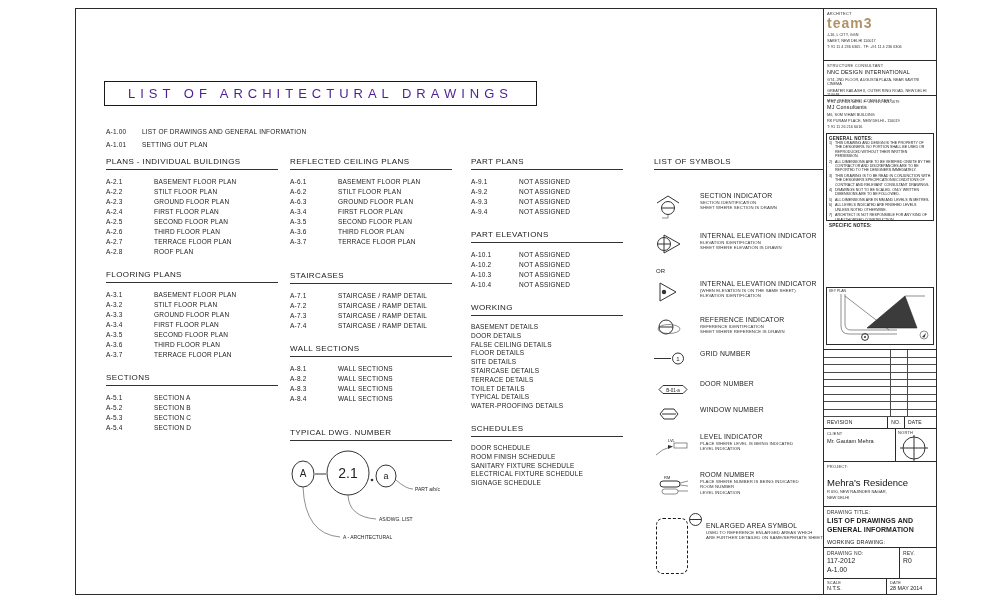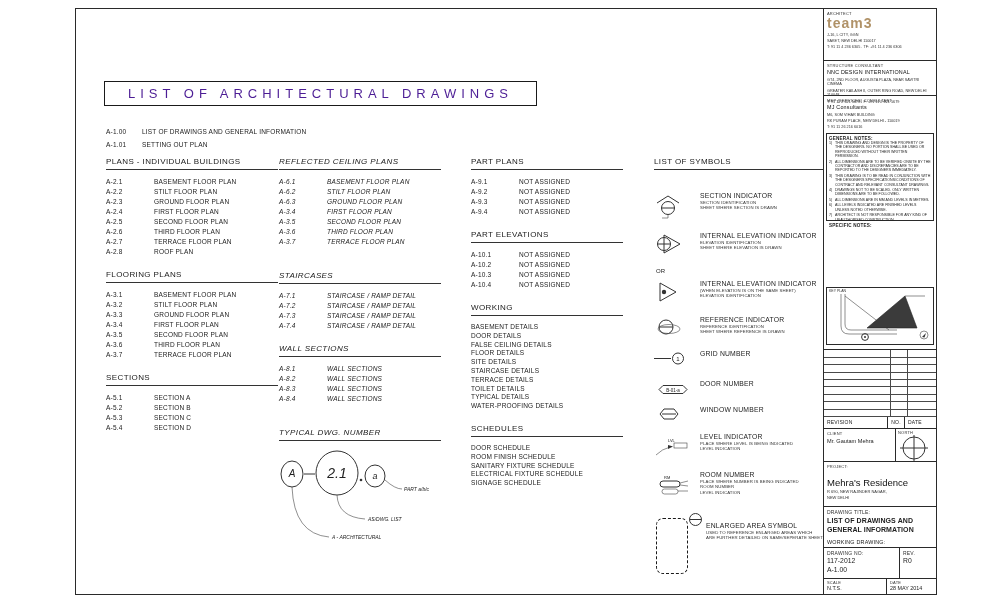--- a/index.html
+++ b/index.html
@@ -10,21 +10,21 @@
 
   .titlebox{position:absolute;left:28px;top:60px;border:1.5px solid #1a1a1a;padding:4px 23px;
             font-size:13px;letter-spacing:5px;white-space:nowrap;color:#4c1d95;margin-top:12px;}
 
   .intro{position:absolute;left:30px;top:116px;}
   .intro .irow{display:flex;font-size:6.5px;line-height:13px;letter-spacing:.2px;}
   .intro .no{width:36px;flex:none;}
 
   .col{position:absolute;top:148px;}
   .col1{left:30px;width:172px;}
-  .col2{left:203px;width:162px;font-style:italic;}
+  .col2{left:214px;width:162px;}
   .col3{left:395px;width:152px;}
   .col4{left:578px;width:180px;}
 
   .sec{margin-bottom:13px;}
   .sec-head{font-size:8px;letter-spacing:.4px;padding-bottom:3px;color:#1a1a1a;white-space:nowrap;}
   .rule{border-top:1.5px solid #333;height:2px;margin-bottom:5px;}
   .drow{display:flex;font-size:6.5px;line-height:10px;letter-spacing:.2px;color:#222;}
   .drow .no{width:48px;flex:none;}
   .drow.plain{line-height:8.8px;}
   .mb-lg{margin-bottom:24px;}

